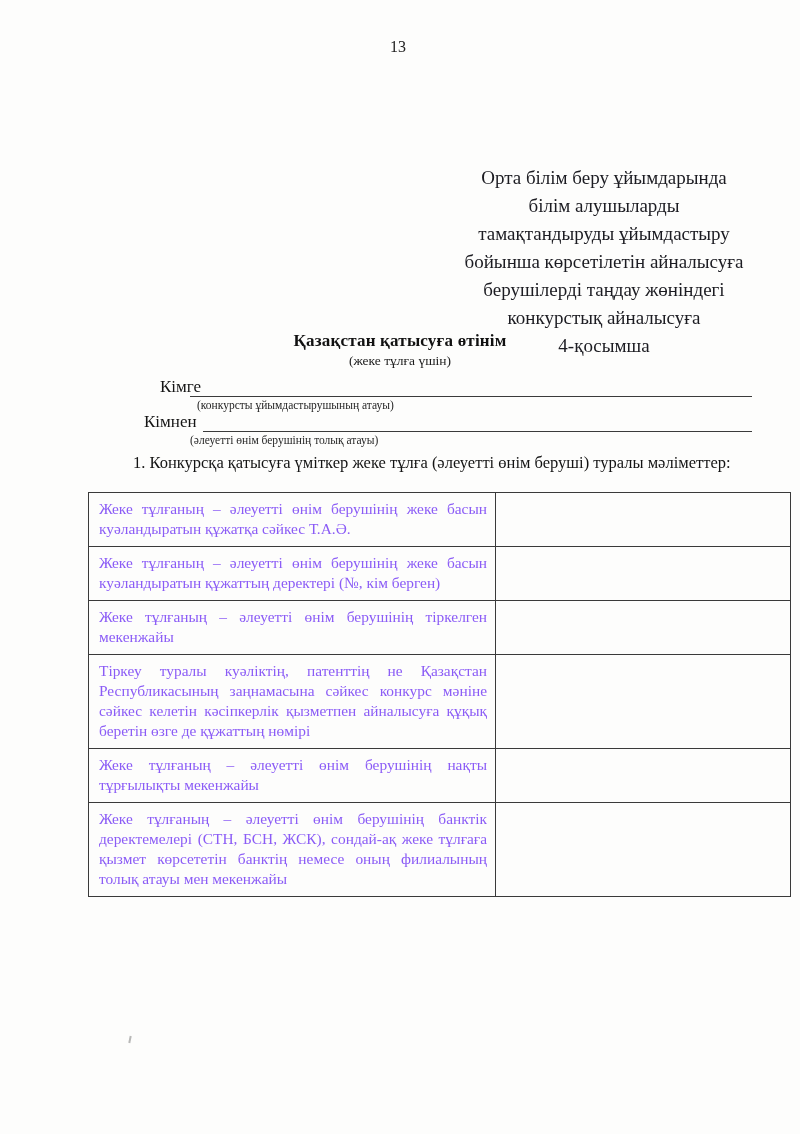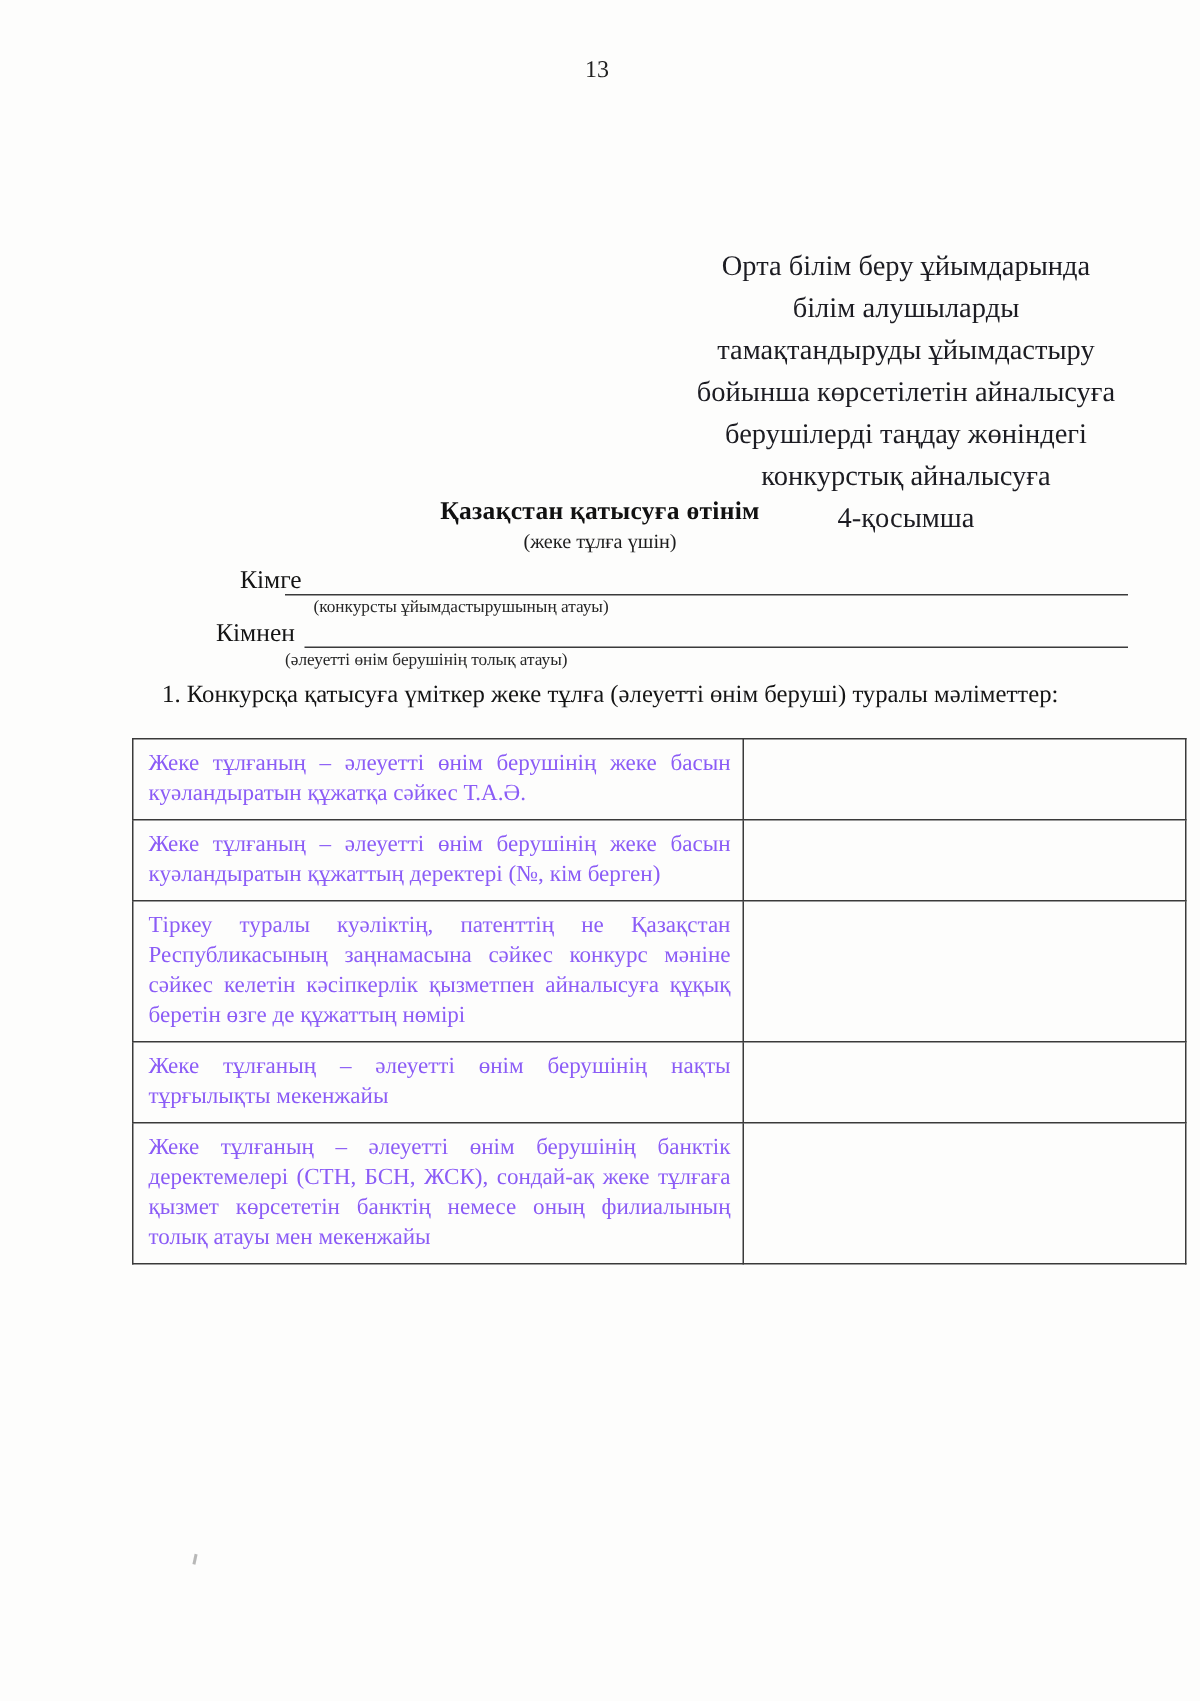--- a/index.html
+++ b/index.html
@@ -80,21 +80,21 @@
     position: absolute;
     font-size: 11.5px;
     color: #262626;
     white-space: nowrap;
   }
 
   
   .para {
     position: absolute;
     top: 452px;
-    left: 76px;
+    left: 101px;
     width: 665px;
     font-size: 16.5px;
     line-height: 1.33;
     text-align: justify;
     text-indent: 32px;
     color: #141414;
   }
 
   
   .form-table {
@@ -152,41 +152,45 @@
     <div>4-қосымша</div>
   </div>
 
   <div class="doc-title">Қазақстан қатысуға өтінім</div>
   <div class="doc-subtitle">(жеке тұлға үшін)</div>
 
   <div class="field-row" style="top:377px; left:160px;">
     <span class="field-label">Кімге</span>
   </div>
   <div class="field-rule" style="top:396px; left:190px; width:562px;"></div>
-  <div class="field-hint" style="top:399px; left:197px;margin-left:12px;">(конкурсты ұйымдастырушының атауы)</div>
+  <div class="field-hint" style="top:399px; left:197px;">(конкурсты ұйымдастырушының атауы)</div>
 
   <div class="field-row" style="top:412px; left:144px;">
     <span class="field-label">Кімнен</span>
   </div>
   <div class="field-rule" style="top:431px; left:203px; width:549px;"></div>
   <div class="field-hint" style="top:434px; left:190px;">(әлеуетті өнім берушінің толық атауы)</div>
 
   <div class="para">1. Конкурсқа қатысуға үміткер жеке тұлға (әлеуетті өнім беруші) туралы мәліметтер:</div>
 
   <table class="form-table">
     <tbody>
       <tr>
         <td class="col-label">Жеке тұлғаның – әлеуетті өнім берушінің жеке басын куәландыратын құжатқа сәйкес Т.А.Ә.</td>
         <td class="col-value"></td>
       </tr>
       <tr>
         <td class="col-label">Жеке тұлғаның – әлеуетті өнім берушінің жеке басын куәландыратын құжаттың деректері (№, кім берген)</td>
         <td class="col-value"></td>
       </tr>
       <tr>
+        <td class="col-label">Жеке тұлғаның – әлеуетті өнім берушінің тіркелген мекенжайы</td>
+        <td class="col-value"></td>
+      </tr>
+      <tr>
         <td class="col-label">Тіркеу туралы куәліктің, патенттің не Қазақстан Республикасының заңнамасына сәйкес конкурс мәніне сәйкес келетін кәсіпкерлік қызметпен айналысуға құқық беретін өзге де құжаттың нөмірі</td>
         <td class="col-value"></td>
       </tr>
       <tr>
         <td class="col-label">Жеке тұлғаның – әлеуетті өнім берушінің нақты тұрғылықты мекенжайы</td>
         <td class="col-value"></td>
       </tr>
       <tr>
         <td class="col-label">Жеке тұлғаның – әлеуетті өнім берушінің банктік деректемелері (СТН, БСН, ЖСК), сондай-ақ жеке тұлғаға қызмет көрсететін банктің немесе оның филиалының толық атауы мен мекенжайы</td>
         <td class="col-value"></td>

